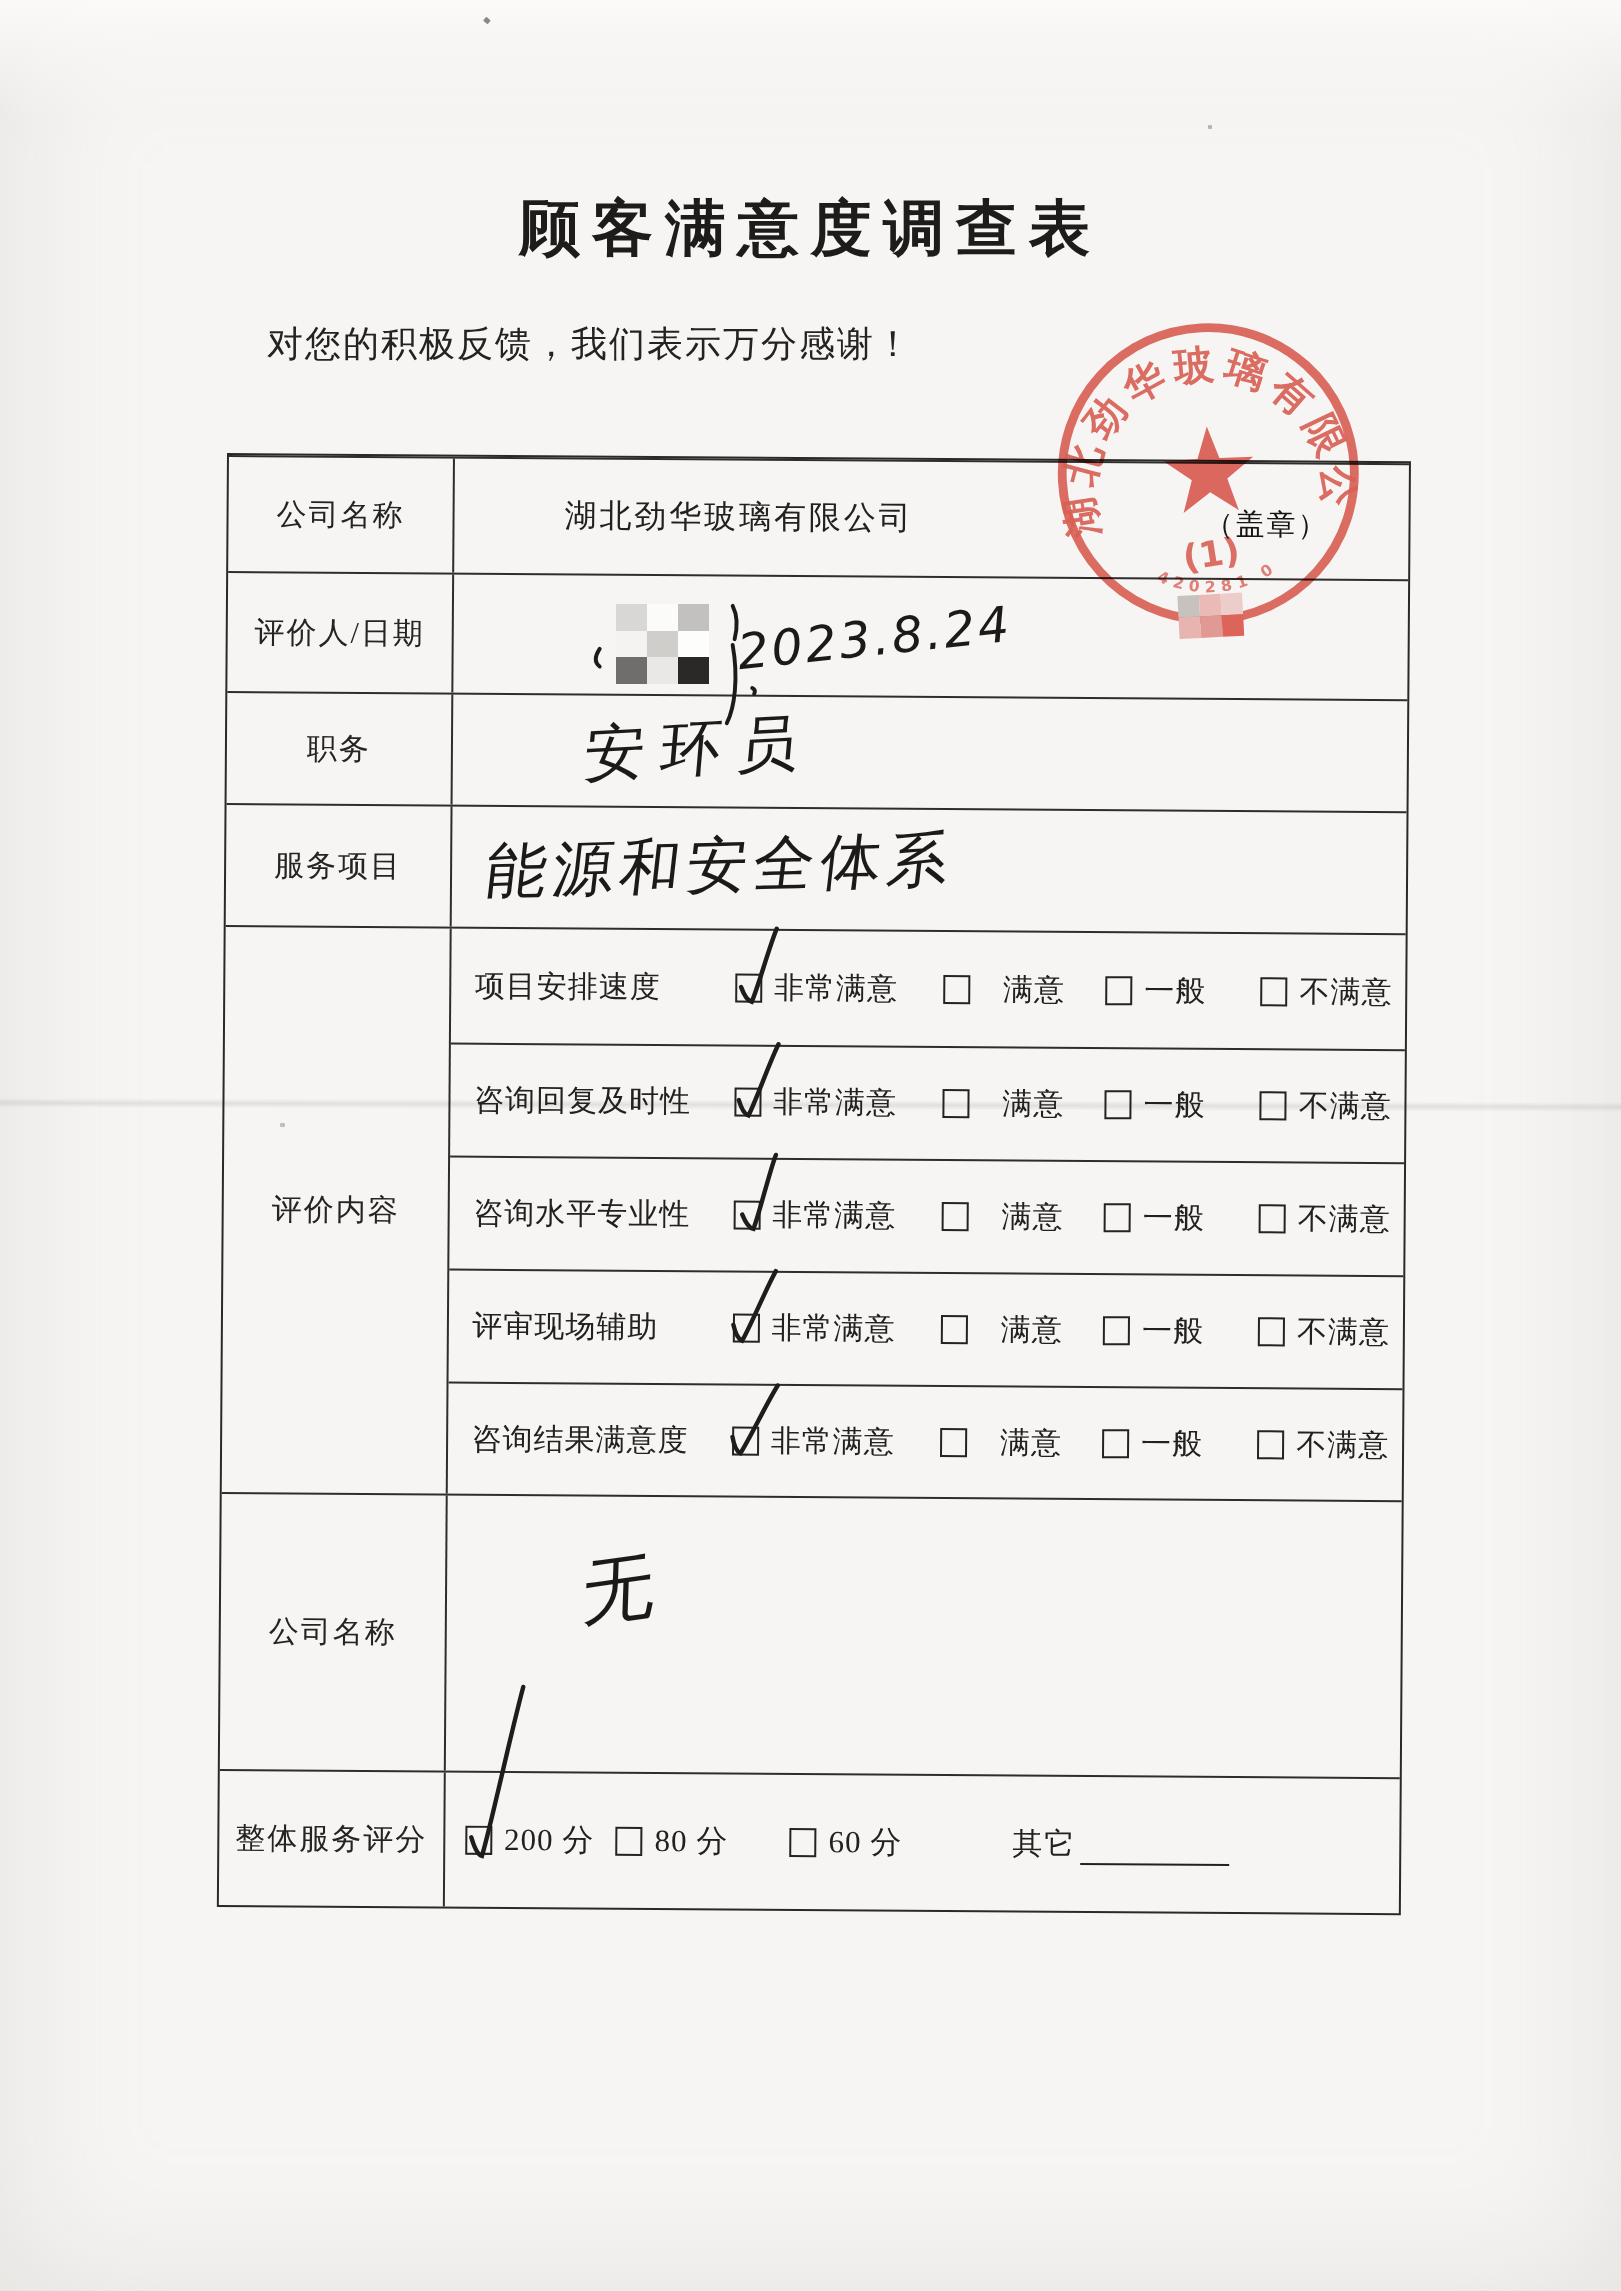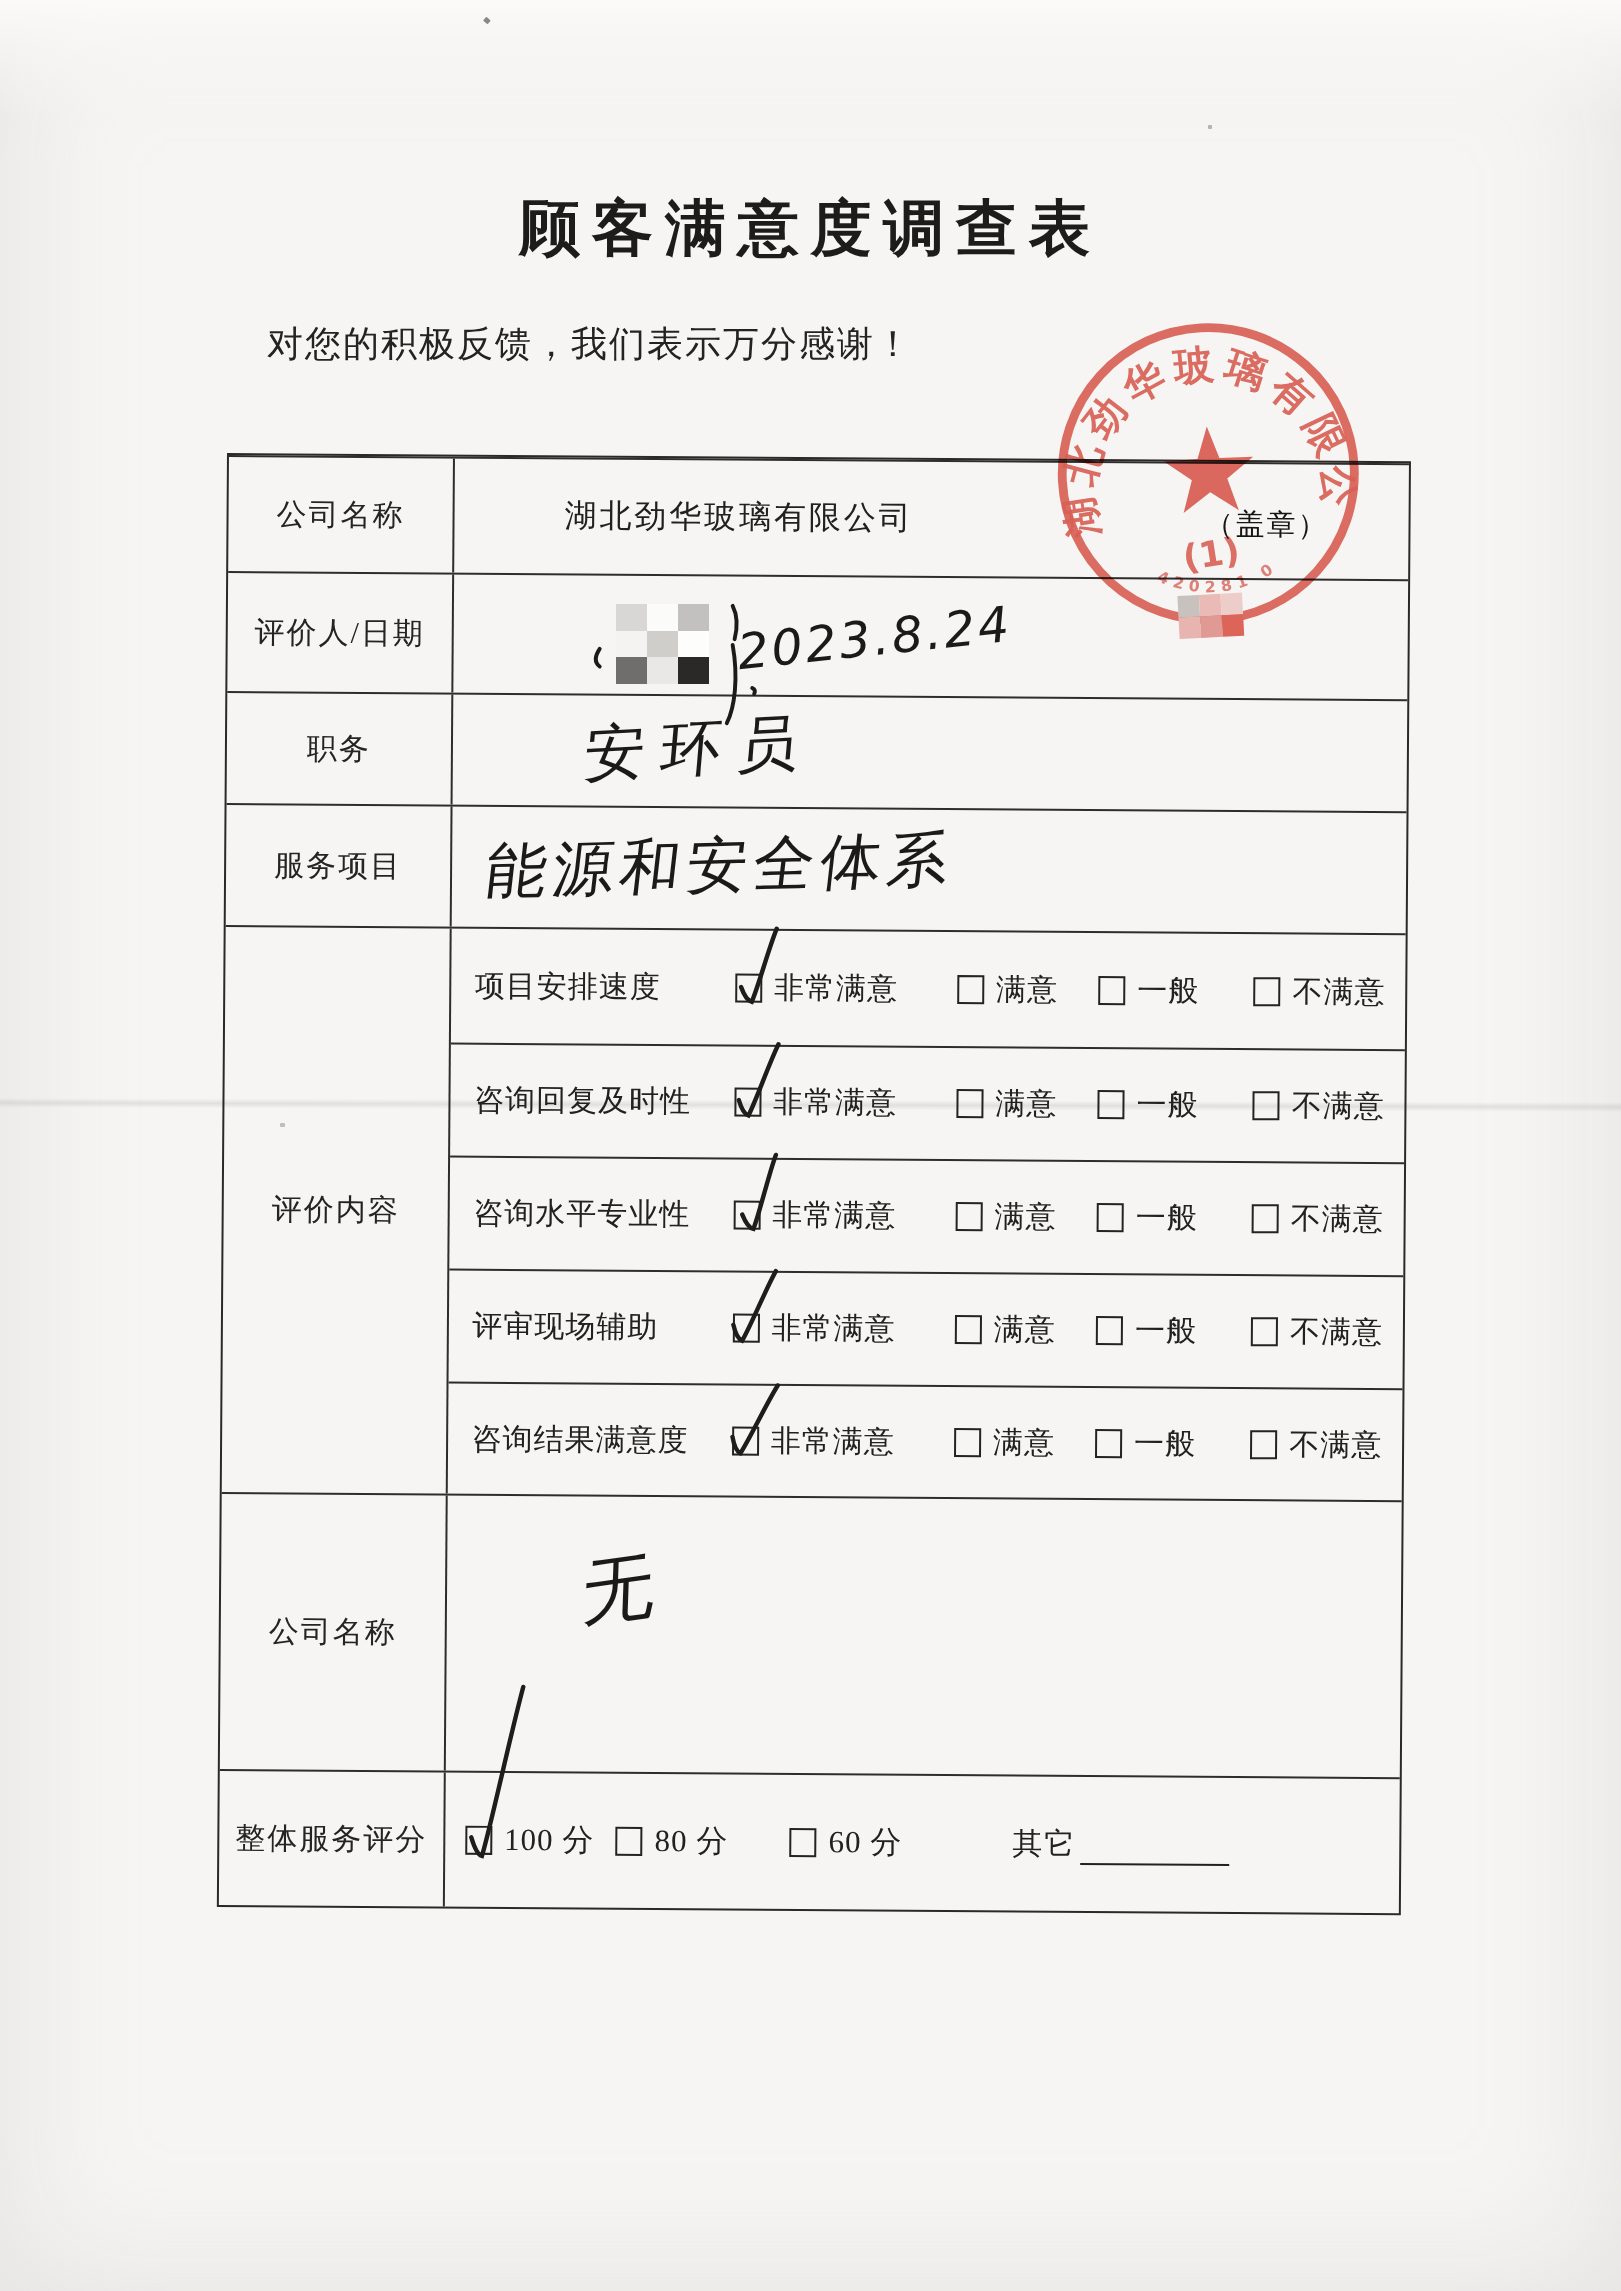--- a/index.html
+++ b/index.html
@@ -41,21 +41,21 @@
 
   
   .sub{display:flex;align-items:center;height:113px;box-sizing:border-box;
     border-top:2px solid #2e2d2c;padding-left:23.5px;}
   .sub:first-child{border-top:none;height:114px;}
   .sub-lbl{width:227px;flex:0 0 227px;font-size:30px;letter-spacing:1px;}
   .opt{display:flex;align-items:center;}
   .opt .box{width:27.4px;height:29px;border:2.9px solid #242322;box-sizing:border-box;
     position:relative;background:transparent;}
   .opt .ol{margin-left:11.8px;font-size:30px;letter-spacing:1px;white-space:nowrap;}
-  .m1{margin-left:33px;} .m2{margin-left:59px;} .m3{margin-left:40px;} .m4{margin-left:41px;padding-left:13px;}
+  .m1{margin-left:33px;} .m2{margin-left:45px;gap:21px;} .m3{margin-left:40px;} .m4{margin-left:41px;padding-left:13px;}
 
   svg.tick{position:absolute;left:-7.8px;top:-55px;width:53px;height:90px;overflow:visible;}
   svg.tick path{stroke:#1e1d1c;stroke-width:4.5;fill:none;stroke-linecap:round;}
   .sub:nth-child(2) svg.tick{transform:rotate(4deg);}
   .sub:nth-child(3) svg.tick{transform:rotate(-2deg) translateX(2px);}
   .sub:nth-child(4) svg.tick{transform:rotate(7deg) translateX(-2.9px);}
   .sub:nth-child(5) svg.tick{transform:rotate(10deg) translateX(-2px);}
   svg.tick-tall{position:absolute;left:-9.8px;top:-147px;width:71px;height:182px;overflow:visible;}
   svg.tick-tall path{stroke:#1e1d1c;stroke-width:4.5;fill:none;stroke-linecap:round;}
 
@@ -273,21 +273,21 @@
         <span class="lbl">整体服务评分</span>
       </div>
     <div class="c2">
       <div class="score-line">
         <span class="opt">
             <span class="box">
               <svg class="tick-tall" viewBox="0 0 72 186">
                 <path d="M14,160 C17,170 21,178 25,179 C34,148 52,60 66,6"></path>
               </svg>
             </span>
-            <span class="num">100 分</span>
+            <span class="num">200 分</span>
           </span>
         <span class="opt s2">
             <span class="box"></span>
             <span class="num">80 分</span>
           </span>
         <span class="opt s3">
             <span class="box"></span>
             <span class="num">60 分</span>
           </span>
         <span class="other">

